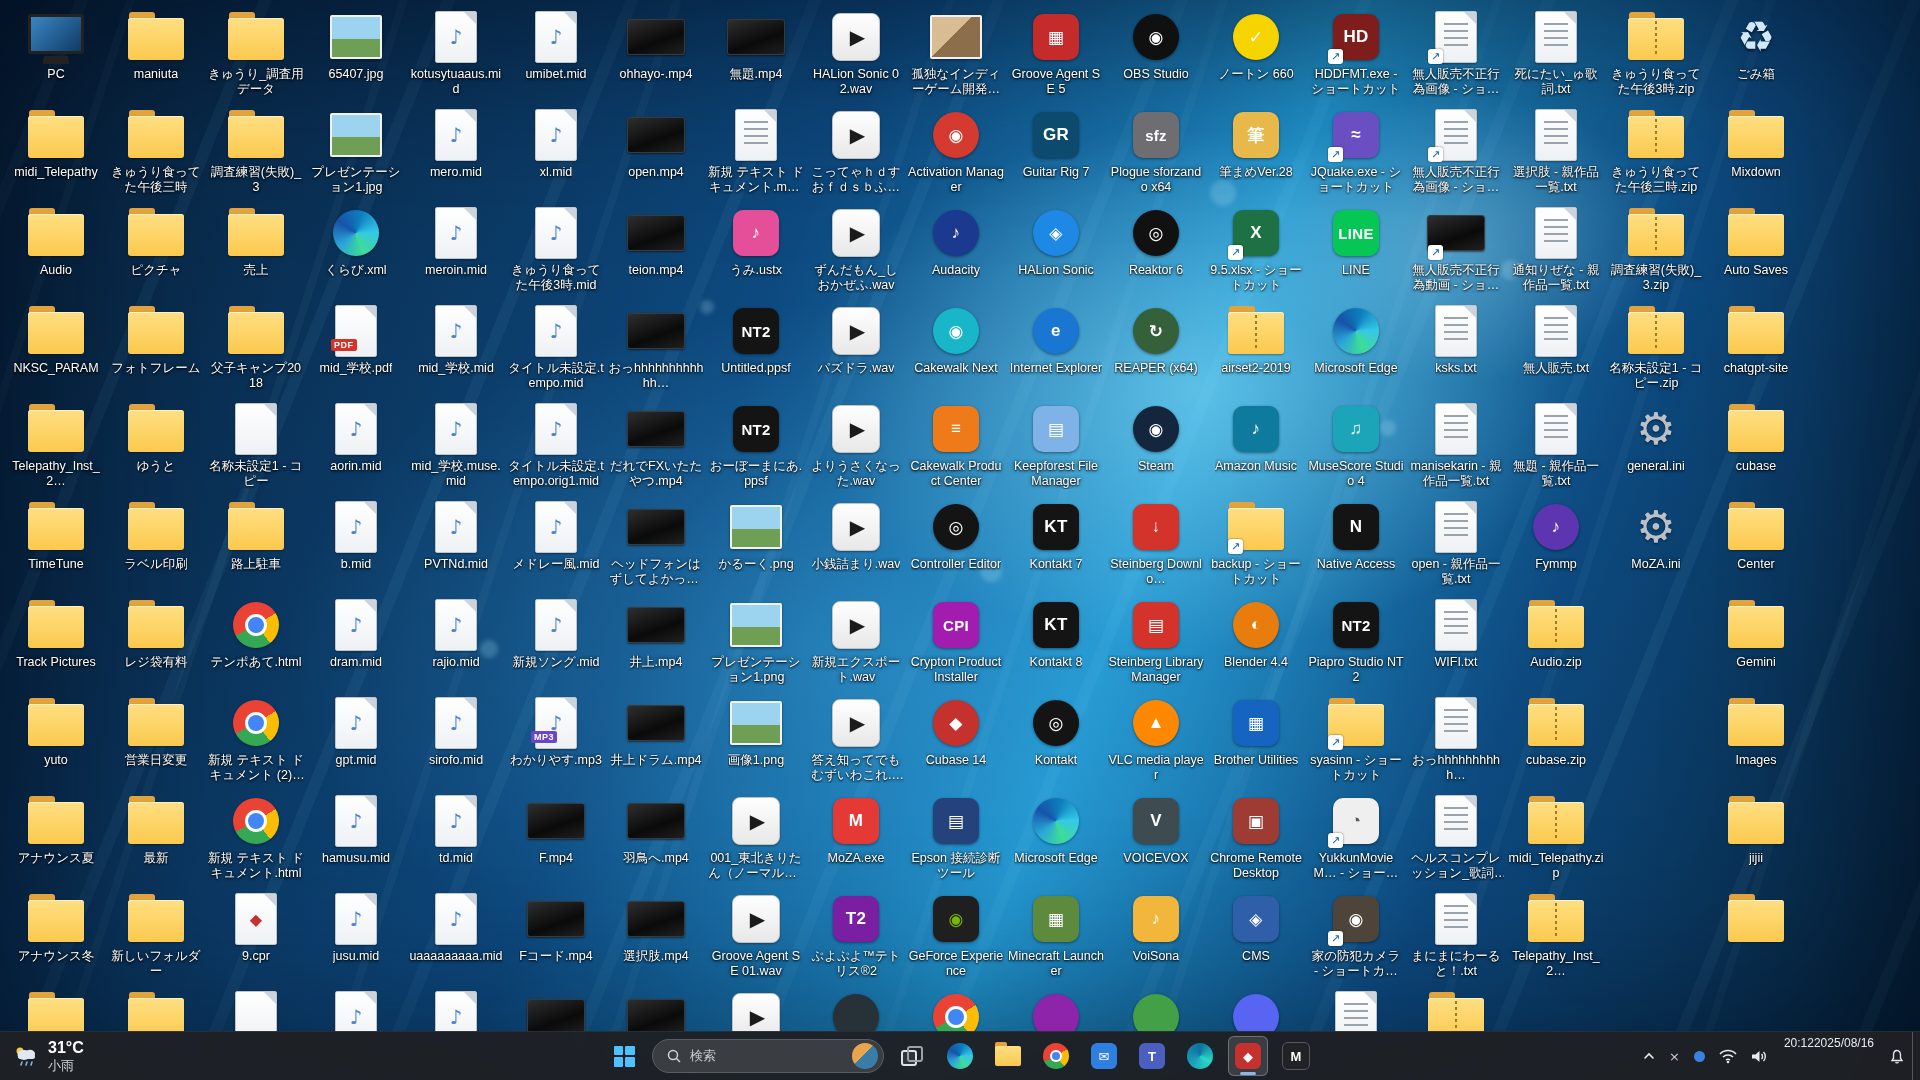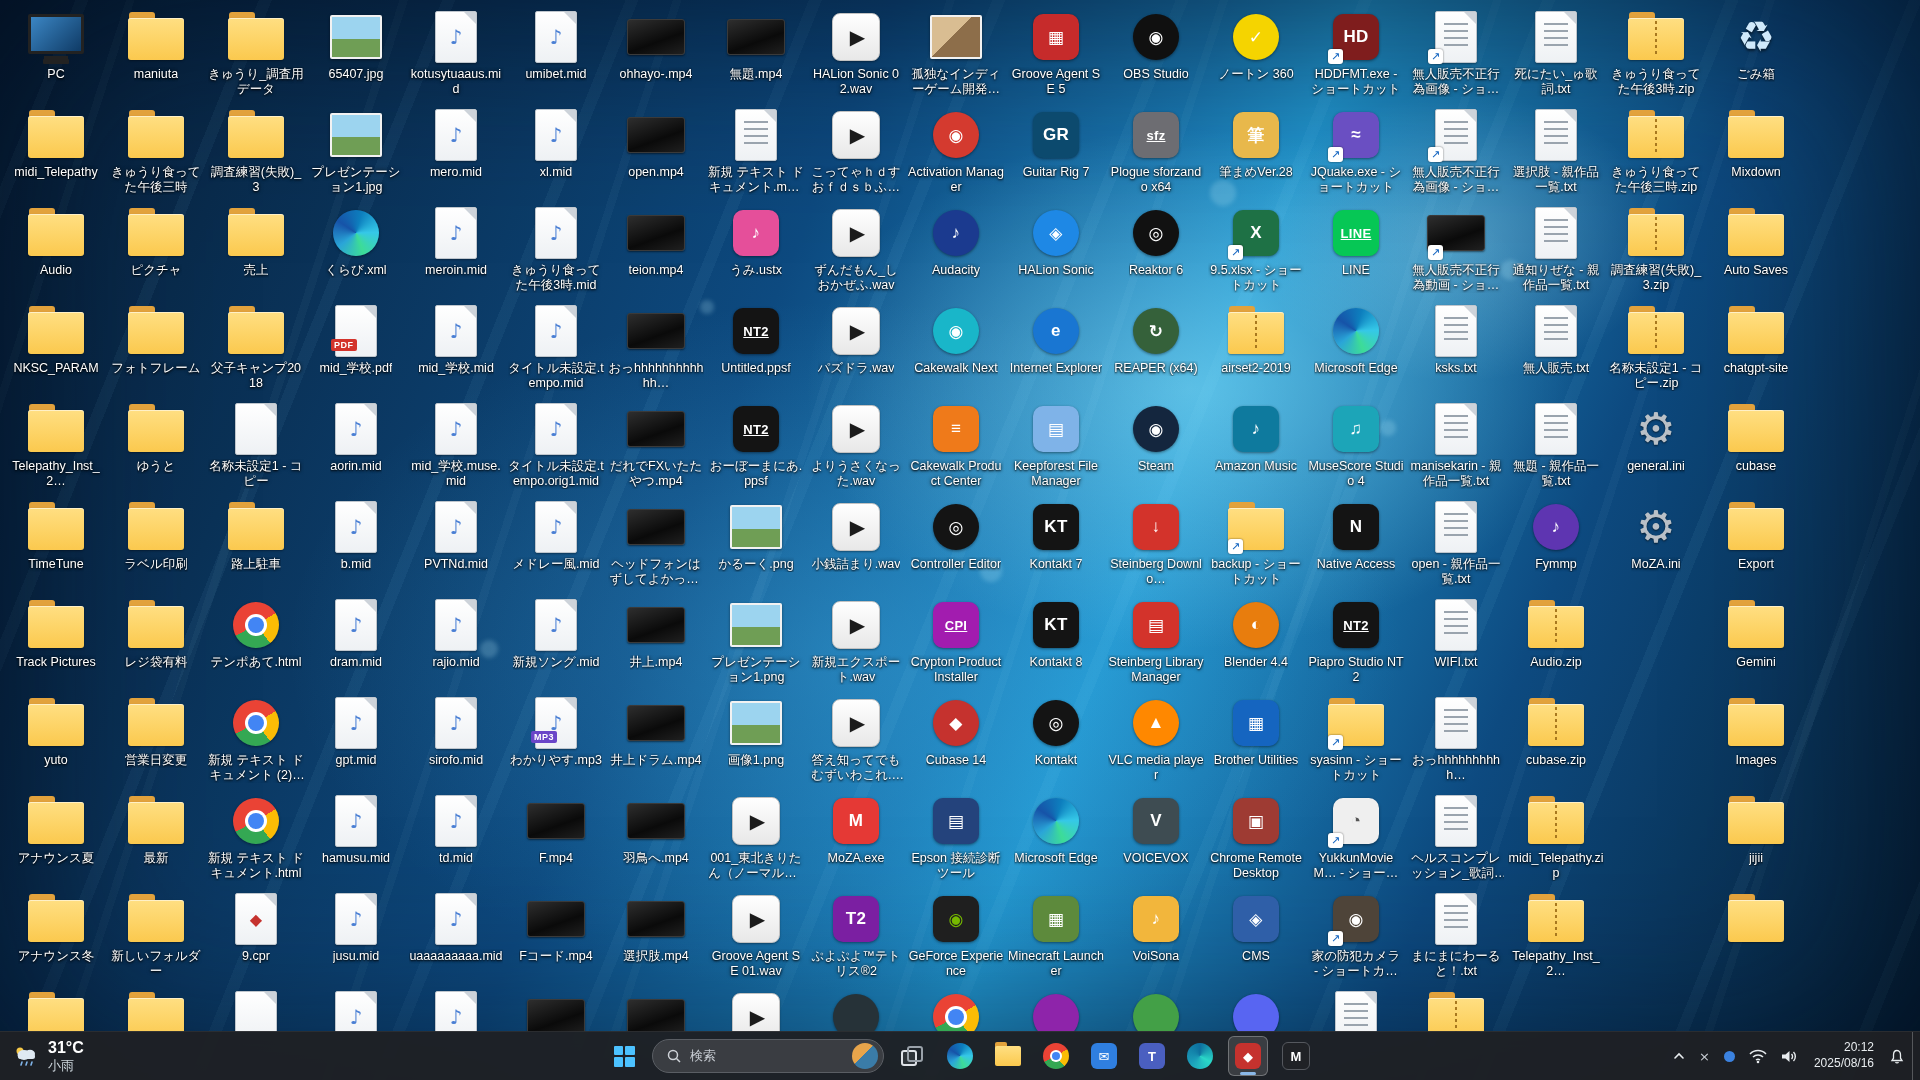--- a/index.html
+++ b/index.html
@@ -78,21 +78,21 @@
   .ic-edge{width:46px;height:46px;border-radius:50%;display:block;box-shadow:0 1px 3px rgba(0,0,0,.4);
     background:conic-gradient(from 160deg,#3ddc97,#2aa5d8,#1653a8,#0d7fbe,#35c8e8,#3ddc97);}
   .ic-chrome{position:relative;width:46px;height:46px;border-radius:50%;display:block;box-shadow:0 1px 3px rgba(0,0,0,.4);
     background:conic-gradient(from -60deg,#ea4335 0 33%,#fbbc05 33% 56%,#34a853 56% 84%,#ea4335 84% 100%);}
   .ic-chrome i{position:absolute;inset:12px;background:#fff;border-radius:50%;}
   .ic-chrome i::after{content:"";position:absolute;inset:3px;background:#4285f4;border-radius:50%;}
   .ic-gear{font-size:44px;line-height:1;color:#b9c0c7;text-shadow:0 1px 2px rgba(0,0,0,.6);font-family:"DejaVu Sans",sans-serif;}
   .ic-app{min-width:46px;height:46px;box-sizing:border-box;border-radius:10px;display:flex;align-items:center;justify-content:center;
     color:#fff;font-weight:bold;font-size:17px;letter-spacing:.3px;box-shadow:0 1px 3px rgba(0,0,0,.45);padding:0 4px;}
   .ic-app.round{border-radius:50%;width:46px;min-width:46px;padding:0;}
-  .ic-app.sm{font-size:13px;text-decoration:underline;}
+  .ic-app.sm{font-size:15px;}
   .sc-badge{position:absolute;left:1px;bottom:-2px;width:15px;height:15px;background:#fff;border-radius:3px;color:#1565c0;
     font-size:11px;line-height:15px;text-align:center;box-shadow:0 0 2px rgba(0,0,0,.6);z-index:3;font-family:"DejaVu Sans",sans-serif;}
 
   
   .taskbar{position:absolute;left:0;right:0;bottom:0;height:48px;background:rgba(30,32,36,.96);z-index:10;
     border-top:1px solid rgba(255,255,255,.06);}
   .weather{position:absolute;left:4px;top:0;height:48px;display:flex;align-items:center;gap:8px;padding:0 10px;border-radius:6px;color:#fff;}
   .w-temp{font-size:16px;font-weight:bold;line-height:1.25;}
   .w-cond{font-size:13px;color:#cdd6dd;line-height:1.25;}
   .tb-center{position:absolute;left:50%;top:0;transform:translateX(-50%);height:48px;display:flex;align-items:center;gap:8px;}
@@ -117,21 +117,21 @@
   .mini-chrome i::after{content:"";position:absolute;inset:2px;background:#4285f4;border-radius:50%;}
   .mini-app{width:26px;height:26px;border-radius:6px;display:flex;align-items:center;justify-content:center;color:#fff;font-size:13px;font-weight:bold;}
   .tv{position:relative;width:22px;height:22px;display:block;}
   .tv i{position:absolute;border:2px solid #dfe3e8;border-radius:3px;}
   .tv i:first-child{left:0;top:5px;width:12px;height:12px;background:rgba(255,255,255,.08);}
   .tv i:last-child{right:0;top:1px;width:12px;height:12px;border-color:#9aa2aa;}
   .tray{position:absolute;right:2px;top:0;height:48px;display:flex;align-items:center;gap:2px;color:#e8ecef;}
   .tray-btn{height:36px;padding:0 6px;border-radius:6px;display:flex;align-items:center;justify-content:center;}
   .t-x{font-size:13px;color:#c9ced4;font-family:"DejaVu Sans",sans-serif;}
   .t-blue{width:11px;height:11px;border-radius:50%;background:#3b82e0;display:block;}
-  .clock{text-align:right;font-size:12px;line-height:1.3;padding:0 8px;border-radius:6px;height:40px;display:flex;flex-direction:column;justify-content:center;}
+  .clock{text-align:right;font-size:12px;line-height:1.3;padding:0 8px;border-radius:6px;height:40px;display:flex;flex-direction:row;justify-content:center;}
   .show-desktop{width:5px;height:48px;border-left:1px solid rgba(255,255,255,.25);}
 </style>
 </head>
 <body>
 
 <div class="wall">
   <div class="streaks"></div>
   <i class="dot d1"></i>
     <i class="dot d2"></i>
     <i class="dot d3"></i>
@@ -217,21 +217,21 @@
       <div class="cell">
         <div class="icobox">
           <span class="ic-app round" style="background:#101010">◉</span>
         </div>
         <div class="label">OBS Studio</div>
       </div>
       <div class="cell">
         <div class="icobox">
           <span class="ic-app round" style="background:#f5d400">✓</span>
         </div>
-        <div class="label">ノートン 360</div>
+        <div class="label">ノートン 660</div>
       </div>
       <div class="cell">
         <div class="icobox">
           <span class="ic-app" style="background:#7f1d1d">HD</span>
           <span class="sc-badge">↗</span>
         </div>
         <div class="label">HDDFMT.exe - ショートカット</div>
       </div>
       <div class="cell">
         <div class="icobox">
@@ -878,21 +878,21 @@
       <div class="cell">
         <div class="icobox">
           <span class="ic-gear">⚙</span>
         </div>
         <div class="label">MoZA.ini</div>
       </div>
       <div class="cell">
         <div class="icobox">
           <span class="ic-folder"></span>
         </div>
-        <div class="label">Export</div>
+        <div class="label">Center</div>
       </div>
       <div class="cell">
         <div class="icobox">
           <span class="ic-folder"></span>
         </div>
         <div class="label">Track Pictures</div>
       </div>
       <div class="cell">
         <div class="icobox">
           <span class="ic-folder"></span>

